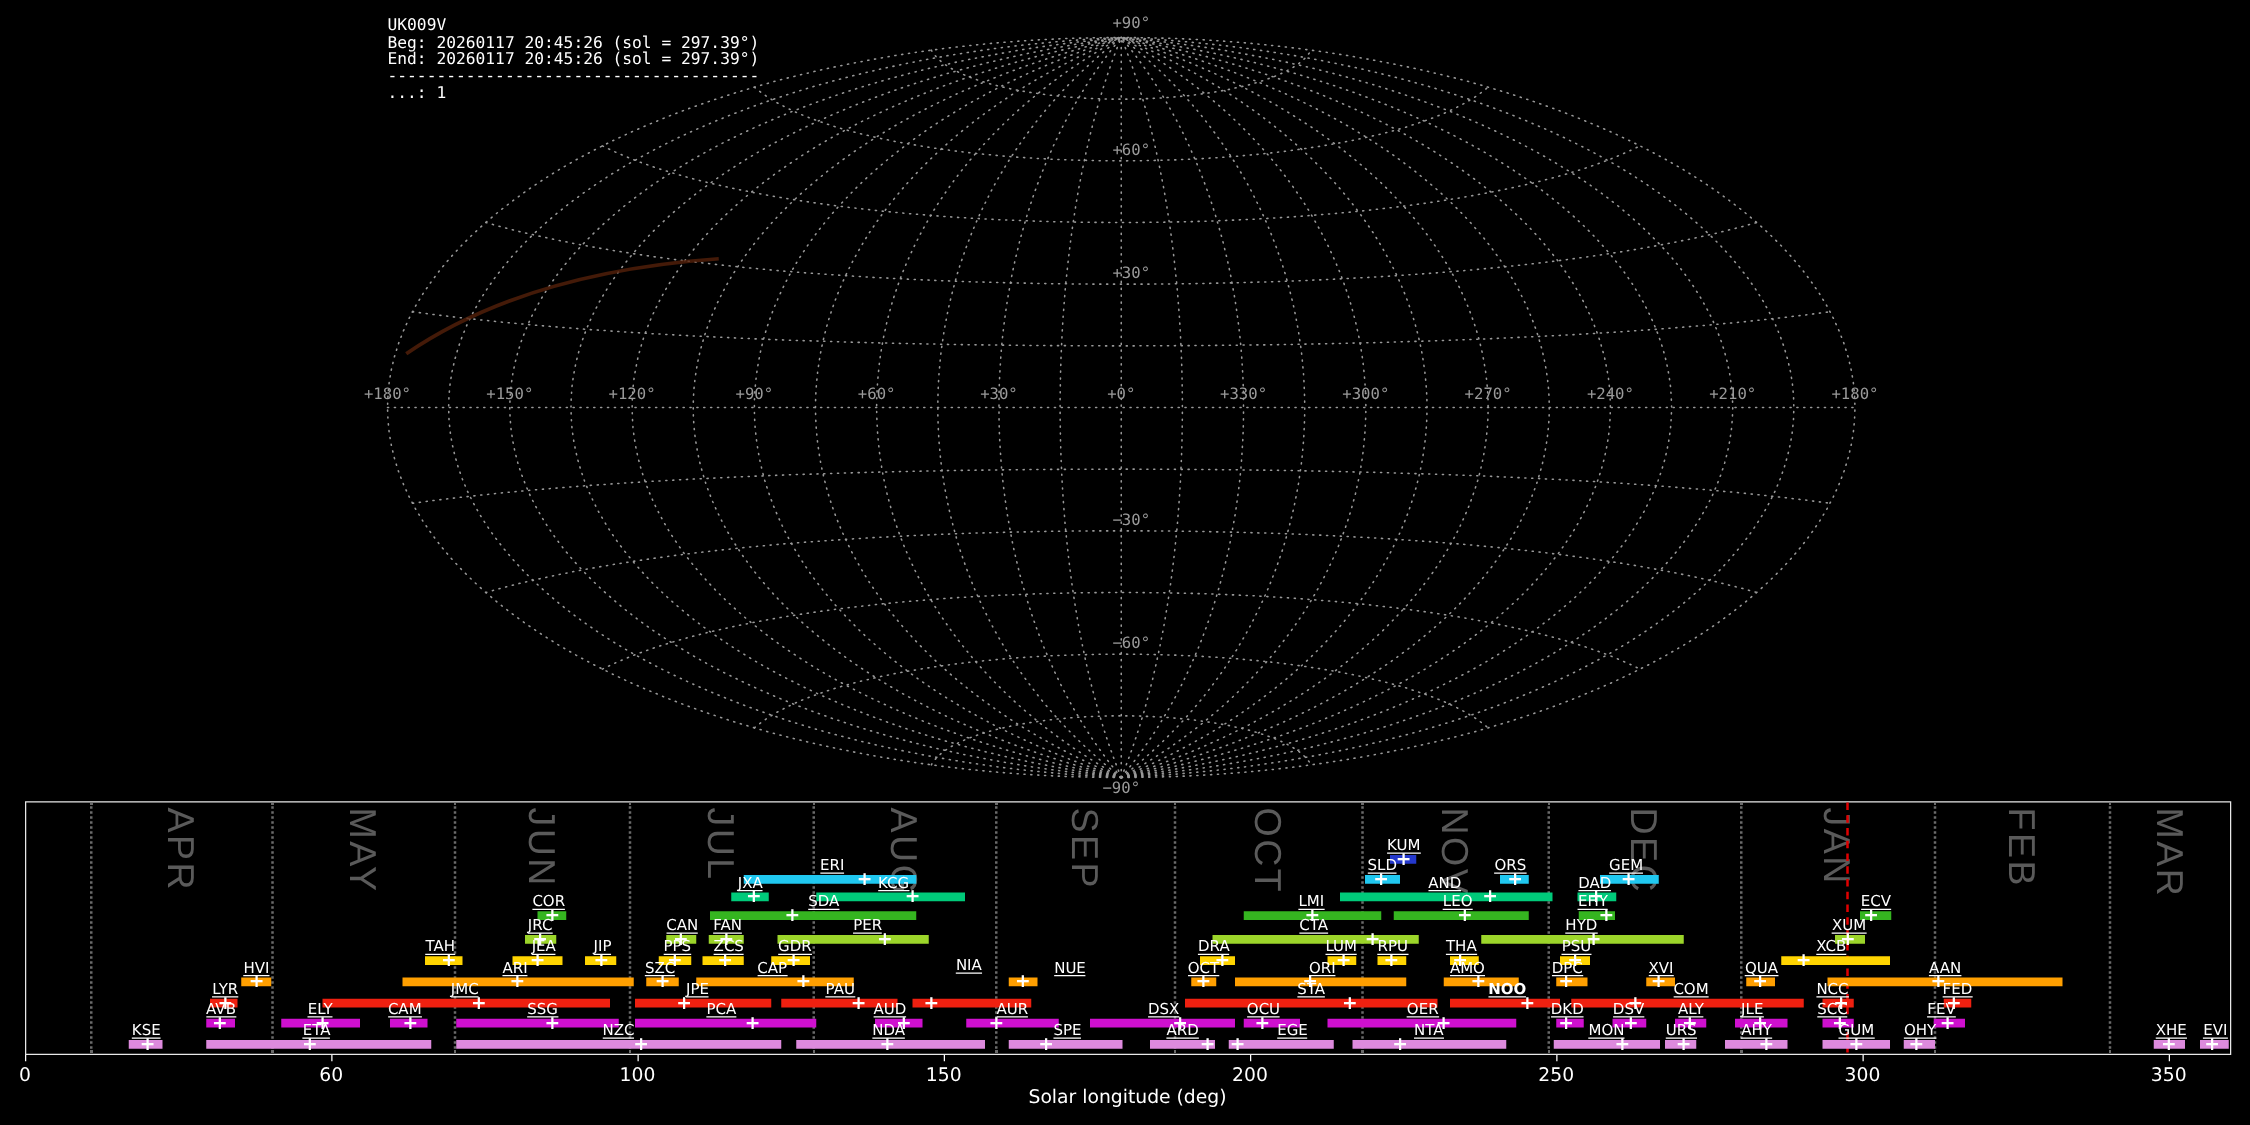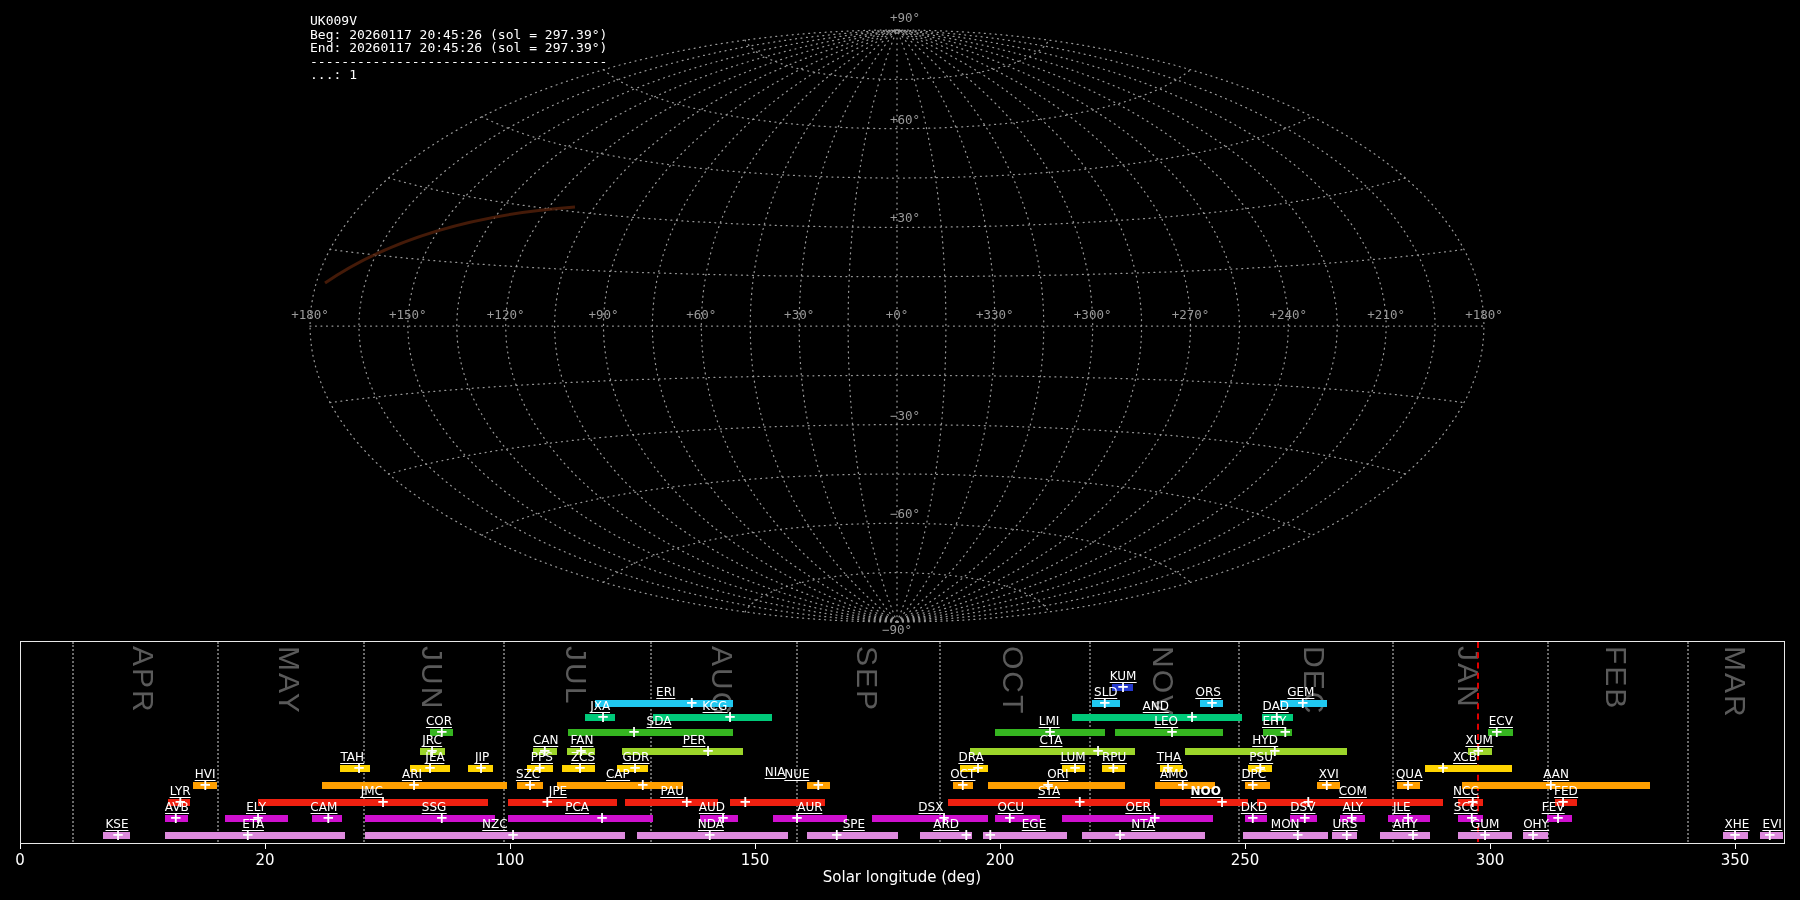--- a/index.html
+++ b/index.html
@@ -226,21 +226,21 @@
     <div class="shower-bar" style="left: 321.84px; width: 185.22px; top: 782px; background: rgb(255, 159, 0);"></div>
     <div class="shower-label" style="left: 412px; top: 768px;">ARI</div>
     <div class="peak-marker" style="left: 413.96px; top: 786px;">+</div>
     <div class="shower-bar" style="left: 516.86px; width: 25.97px; top: 782px; background: rgb(255, 159, 0);"></div>
     <div class="shower-label" style="left: 528.13px; top: 768px;">SZC</div>
     <div class="peak-marker" style="left: 530.09px; top: 786px;">+</div>
     <div class="shower-bar" style="left: 557.04px; width: 125.93px; top: 782px; background: rgb(255, 159, 0);"></div>
     <div class="shower-label" style="left: 617.8px; top: 768px;">CAP</div>
     <div class="peak-marker" style="left: 642.79px; top: 786px;">+</div>
     <div class="shower-bar" style="left: 806.94px; width: 23.03px; top: 782px; background: rgb(255, 159, 0);"></div>
-    <div class="shower-label" style="left: 797px; top: 768px;">NUE</div>
+    <div class="shower-label" style="left: 856px; top: 768px;">NUE</div>
     <div class="peak-marker" style="left: 818.21px; top: 786px;">+</div>
     <div class="shower-bar" style="left: 952.96px; width: 20.09px; top: 782px; background: rgb(255, 159, 0);"></div>
     <div class="shower-label" style="left: 962.76px; top: 768px;">OCT</div>
     <div class="peak-marker" style="left: 962.76px; top: 786px;">+</div>
     <div class="shower-bar" style="left: 988.24px; width: 136.71px; top: 782px; background: rgb(255, 159, 0);"></div>
     <div class="shower-label" style="left: 1057.82px; top: 768px;">ORI</div>
     <div class="peak-marker" style="left: 1048.02px; top: 786px;">+</div>
     <div class="shower-bar" style="left: 1154.84px; width: 60.27px; top: 782px; background: rgb(255, 159, 0);"></div>
     <div class="shower-label" style="left: 1173.95px; top: 768px;">AMO</div>
     <div class="peak-marker" style="left: 1182.77px; top: 786px;">+</div>
@@ -375,21 +375,21 @@
     <div class="peak-marker" style="left: 1533.12px; top: 836px;">+</div>
     <div class="shower-bar" style="left: 1723.24px; width: 24.99px; top: 832px; background: rgb(221, 138, 221);"></div>
     <div class="shower-label" style="left: 1736.96px; top: 818px;">XHE</div>
     <div class="peak-marker" style="left: 1735px; top: 836px;">+</div>
     <div class="shower-bar" style="left: 1759.99px; width: 23.03px; top: 832px; background: rgb(221, 138, 221);"></div>
     <div class="shower-label" style="left: 1772.24px; top: 818px;">EVI</div>
     <div class="peak-marker" style="left: 1769.79px; top: 836px;">+</div>
     <div class="axis-tick" style="left: 20px; top: 844px;"></div>
     <div class="tick-label" style="left: 20px; top: 851px;">0</div>
     <div class="axis-tick" style="left: 265px; top: 844px;"></div>
-    <div class="tick-label" style="left: 265px; top: 851px;">20</div>
+    <div class="tick-label" style="left: 265px; top: 851px;">60</div>
     <div class="axis-tick" style="left: 510px; top: 844px;"></div>
     <div class="tick-label" style="left: 510px; top: 851px;">100</div>
     <div class="axis-tick" style="left: 755px; top: 844px;"></div>
     <div class="tick-label" style="left: 755px; top: 851px;">150</div>
     <div class="axis-tick" style="left: 1000px; top: 844px;"></div>
     <div class="tick-label" style="left: 1000px; top: 851px;">200</div>
     <div class="axis-tick" style="left: 1245px; top: 844px;"></div>
     <div class="tick-label" style="left: 1245px; top: 851px;">250</div>
     <div class="axis-tick" style="left: 1490px; top: 844px;"></div>
     <div class="tick-label" style="left: 1490px; top: 851px;">300</div>

